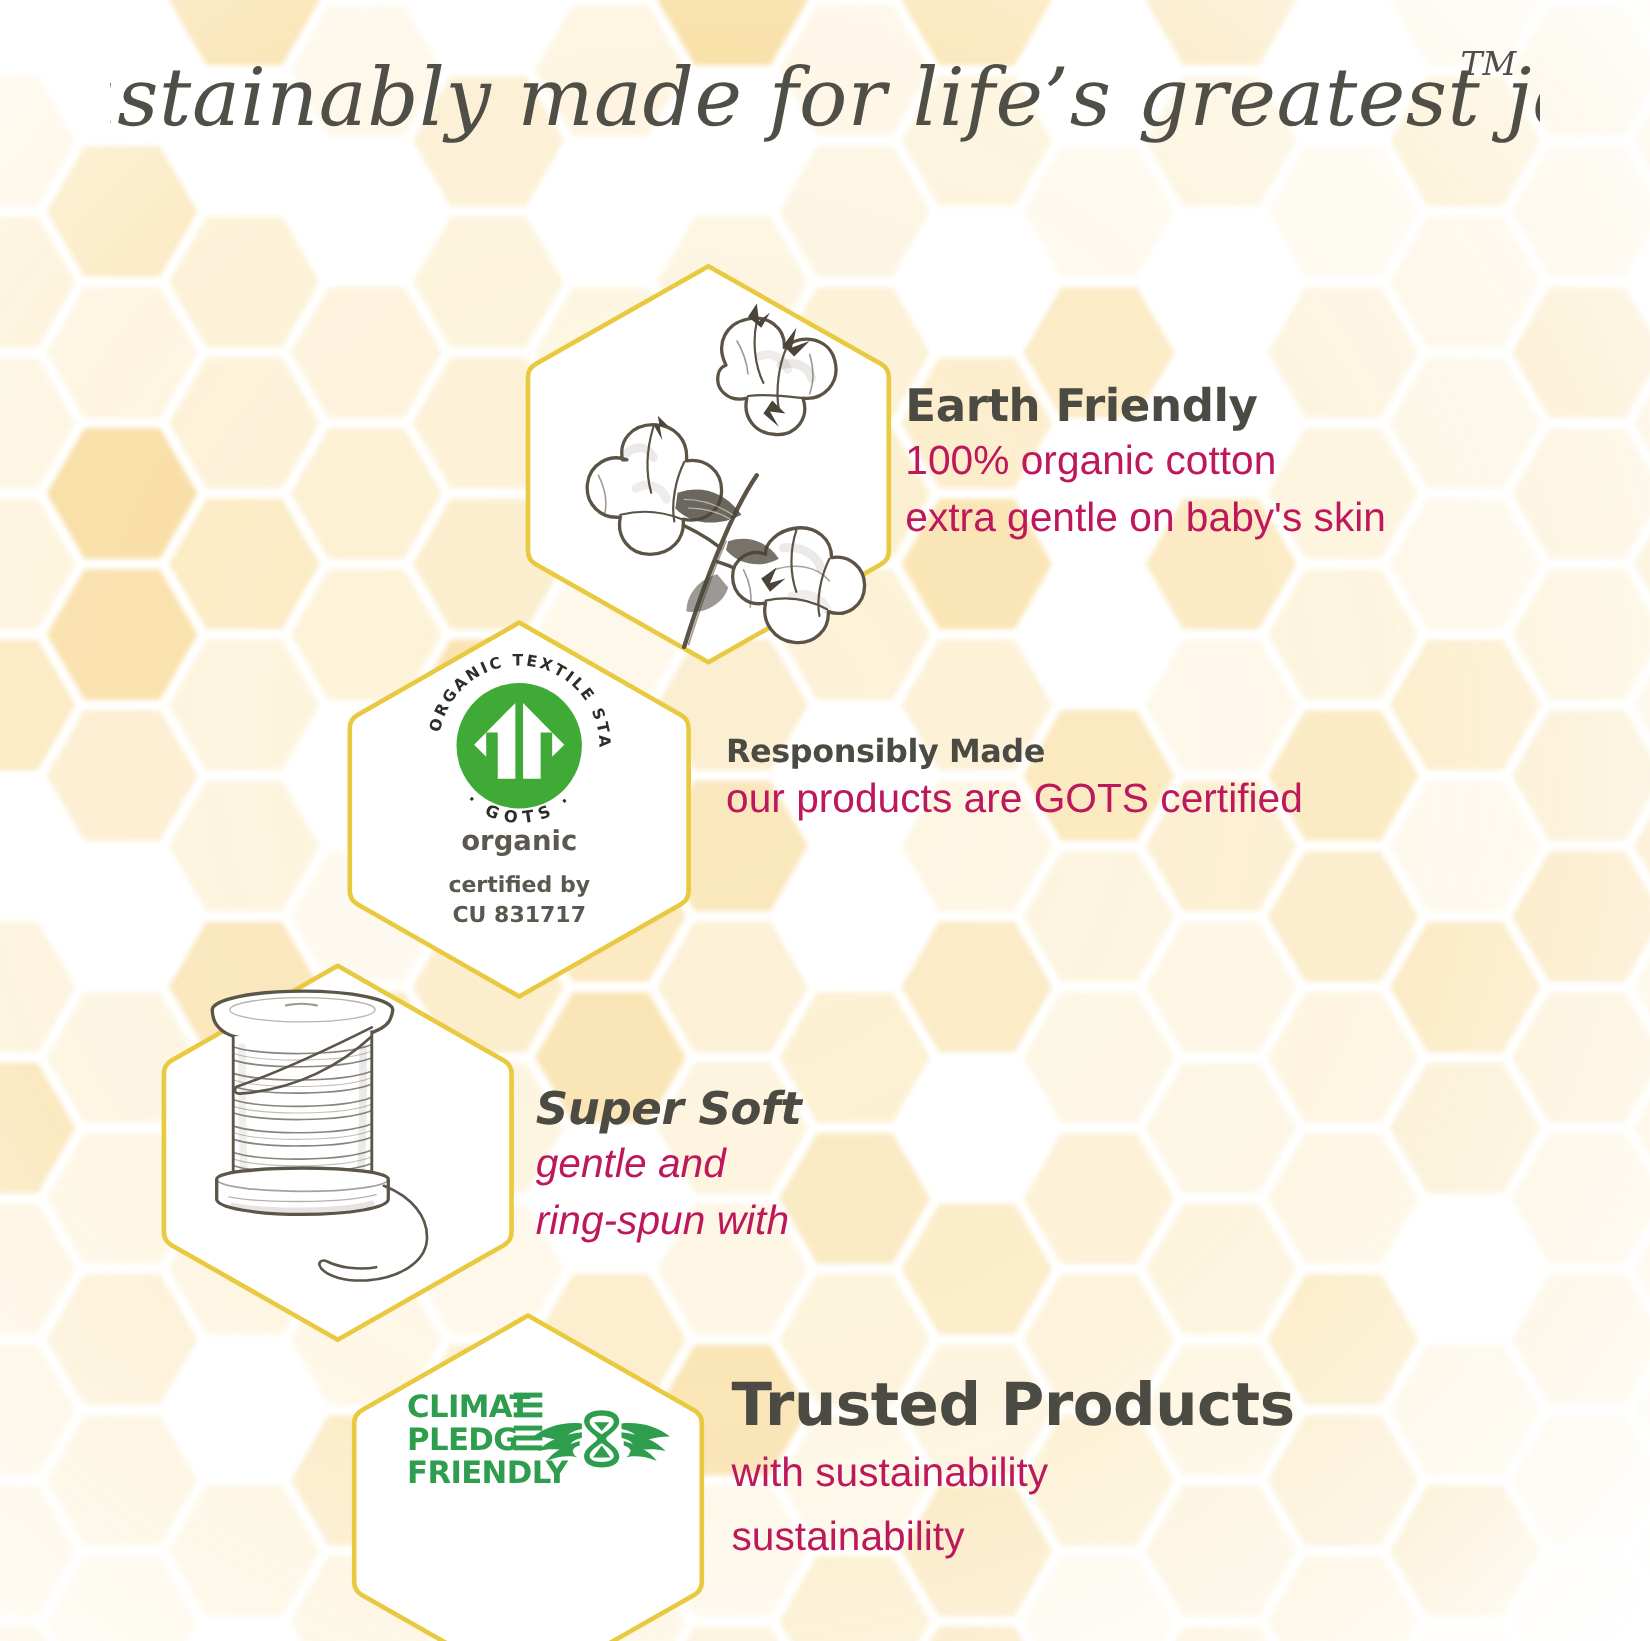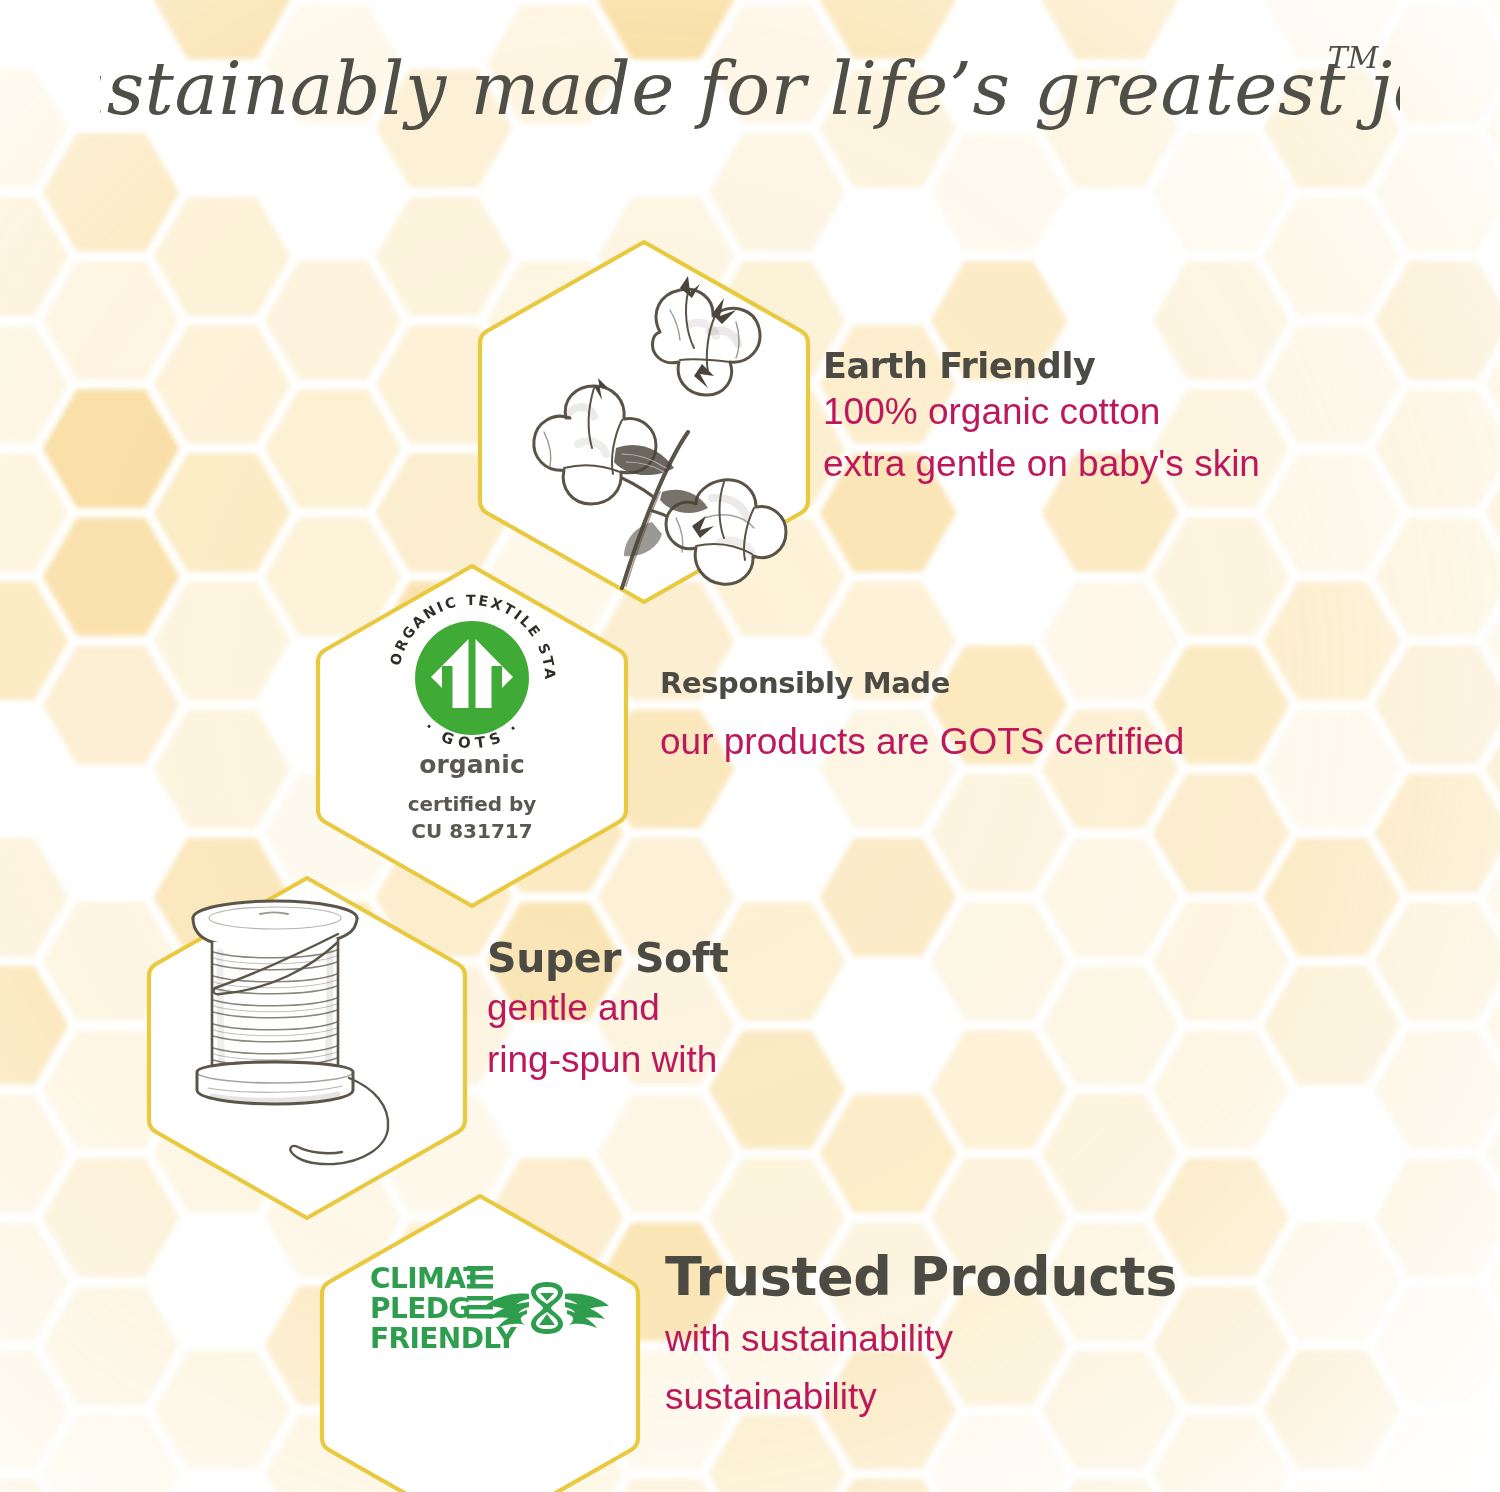--- a/index.html
+++ b/index.html
@@ -42,28 +42,28 @@
   }
   .t-body{
     font-family:"Liberation Sans",sans-serif;
     font-weight:400;
     color:#be185d;
     line-height:1.30;
     white-space:nowrap;
   }
 
   #blk-earth   {left:823px; top:348px;}
-  #blk-earth   .t-head{font-size:35px;}
+  #blk-earth   .t-head{font-size:41px;}
   #blk-earth   .t-body{font-size:37px;margin-top:4px;}
 
   #blk-resp    {left:660px; top:668px;}
   #blk-resp    .t-head{font-size:29px;}
-  #blk-resp    .t-body{font-size:37px;margin-top:20px;}
-
-  #blk-soft    {left:487px; top:937px;}
+  #blk-resp    .t-body{font-size:37px;margin-top:4px;}
+
+  #blk-soft    {left:487px; top:987px;font-style:italic;}
   #blk-soft    .t-head{font-size:41px;}
   #blk-soft    .t-body{font-size:37px;margin-top:4px;}
 
   #blk-trust   {left:665px; top:1249px;}
   #blk-trust   .t-head{font-size:54px;}
   #blk-trust   .t-body{font-size:37px;margin-top:10px;}
 
   .hide{position:absolute;width:1px;height:1px;overflow:hidden;clip:rect(0 0 0 0);white-space:nowrap;}
 </style>
 </head>

